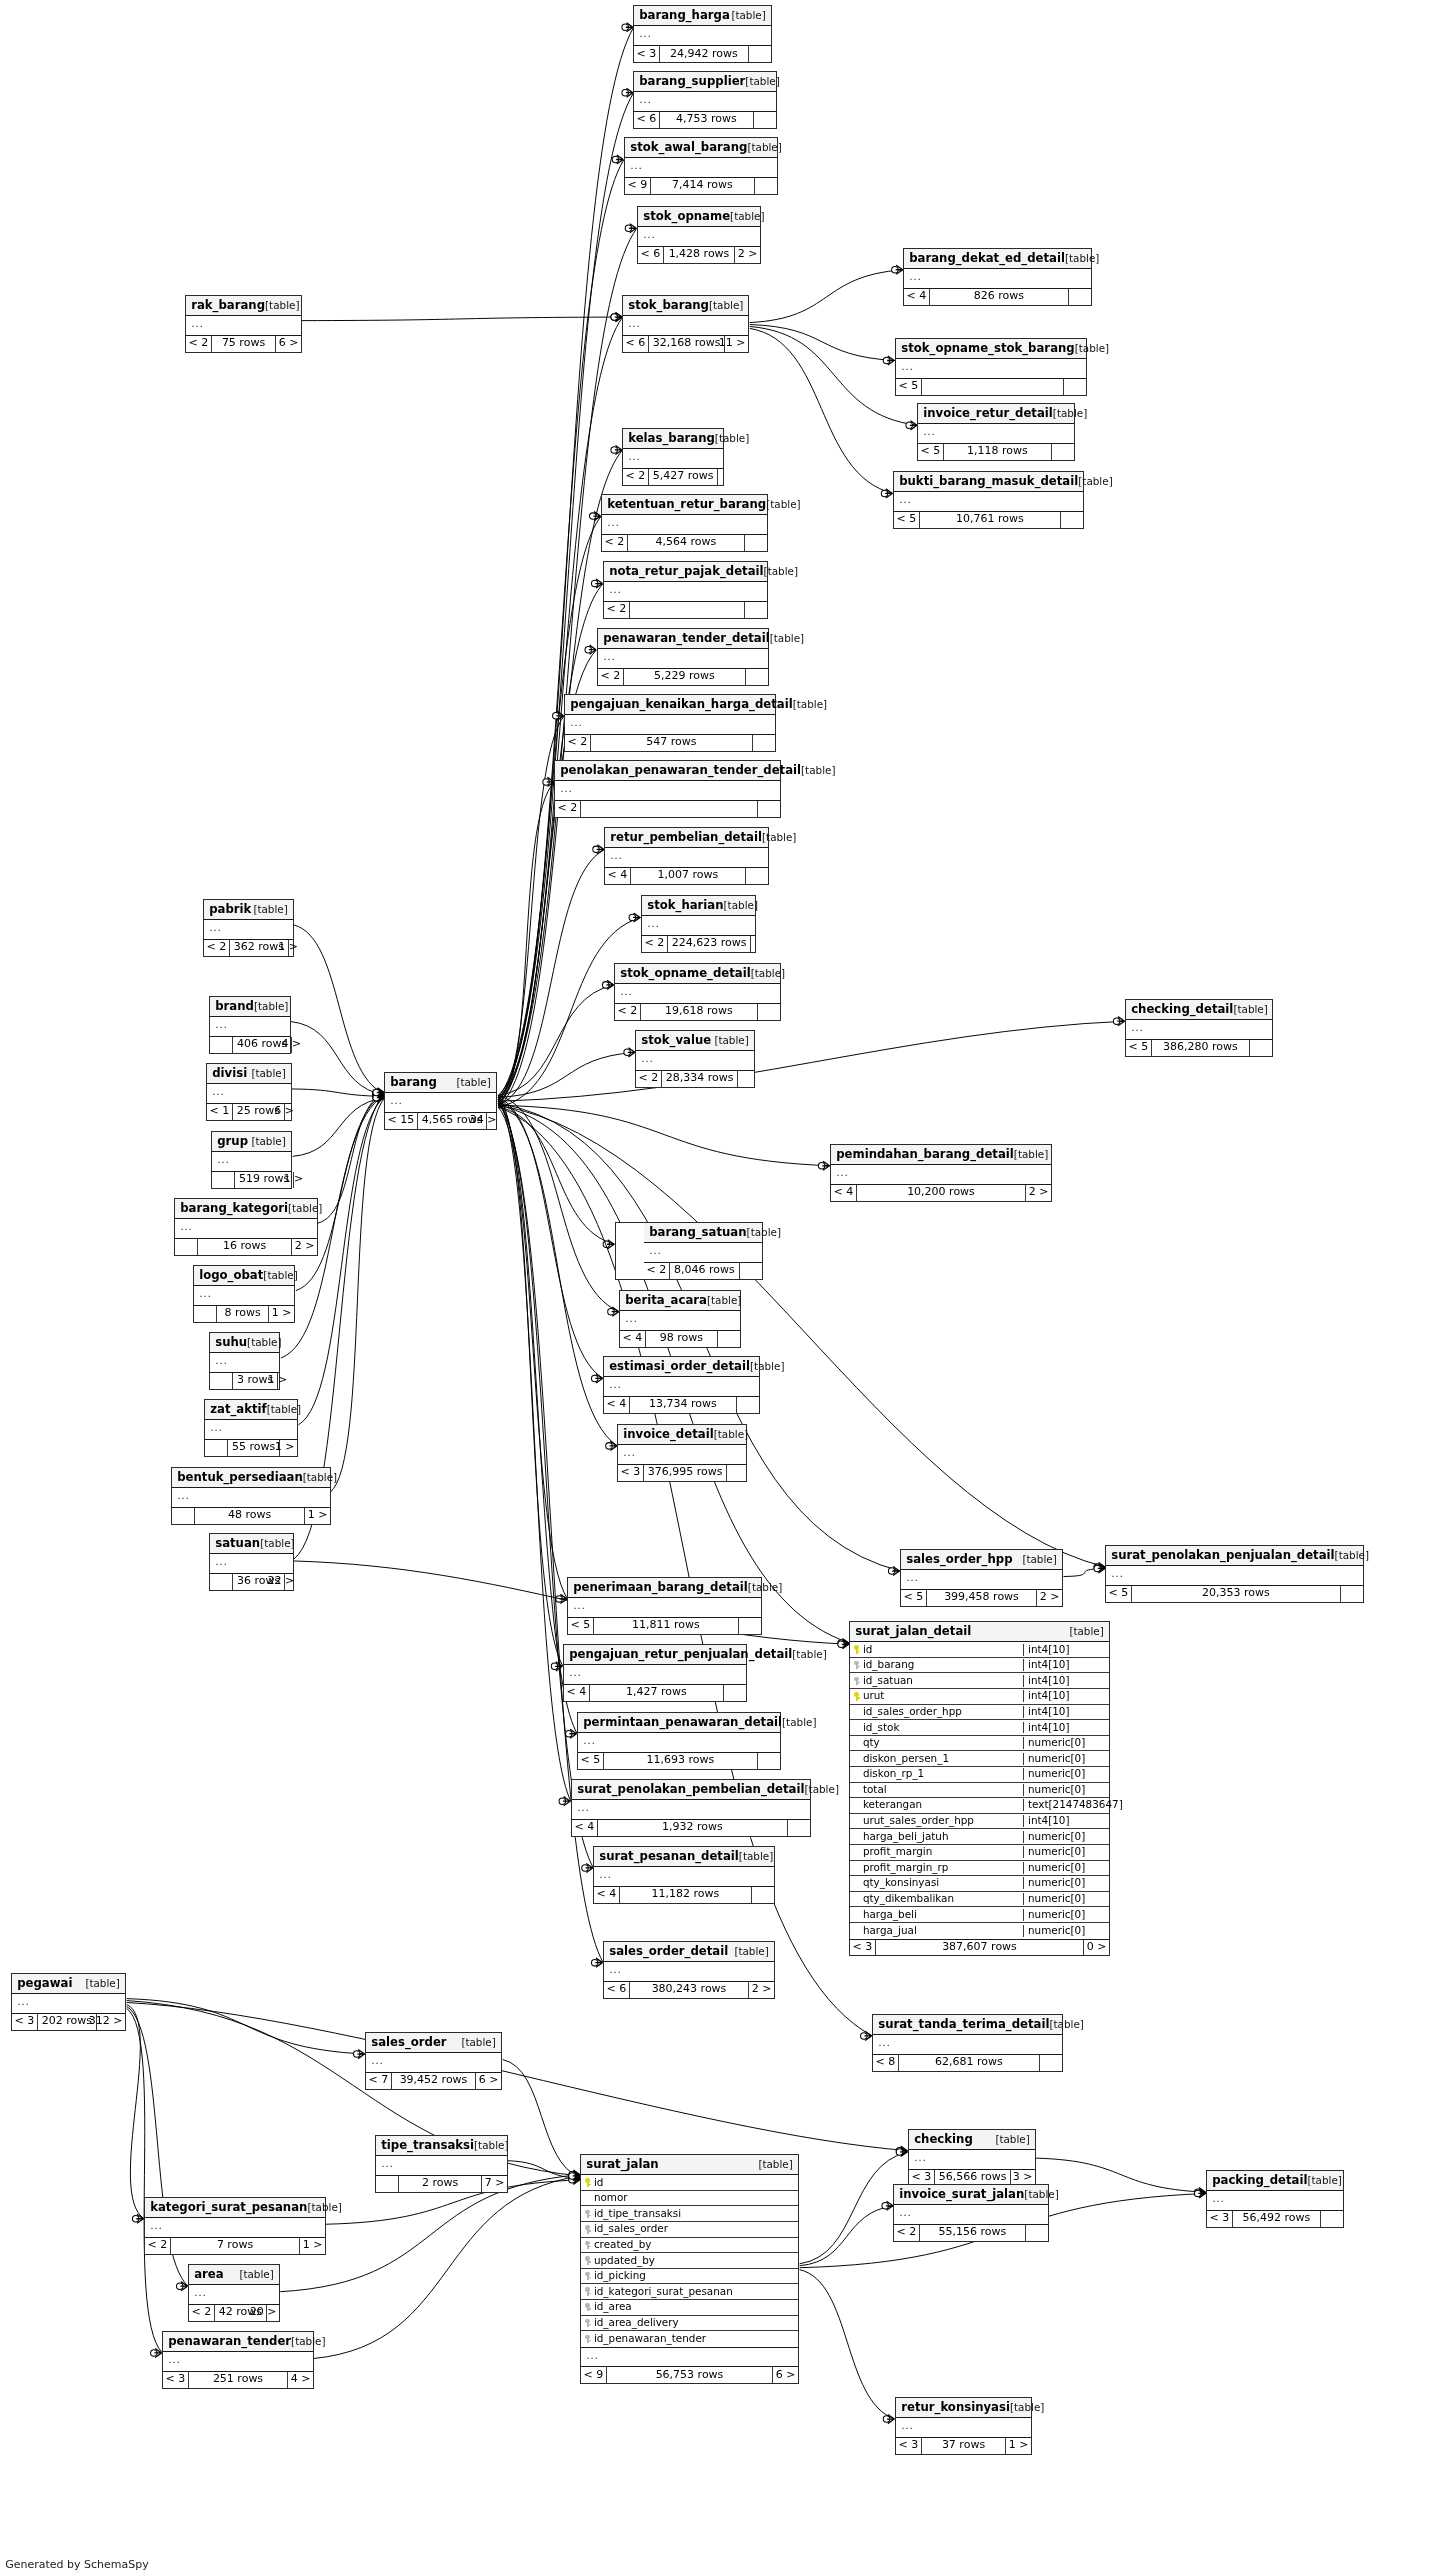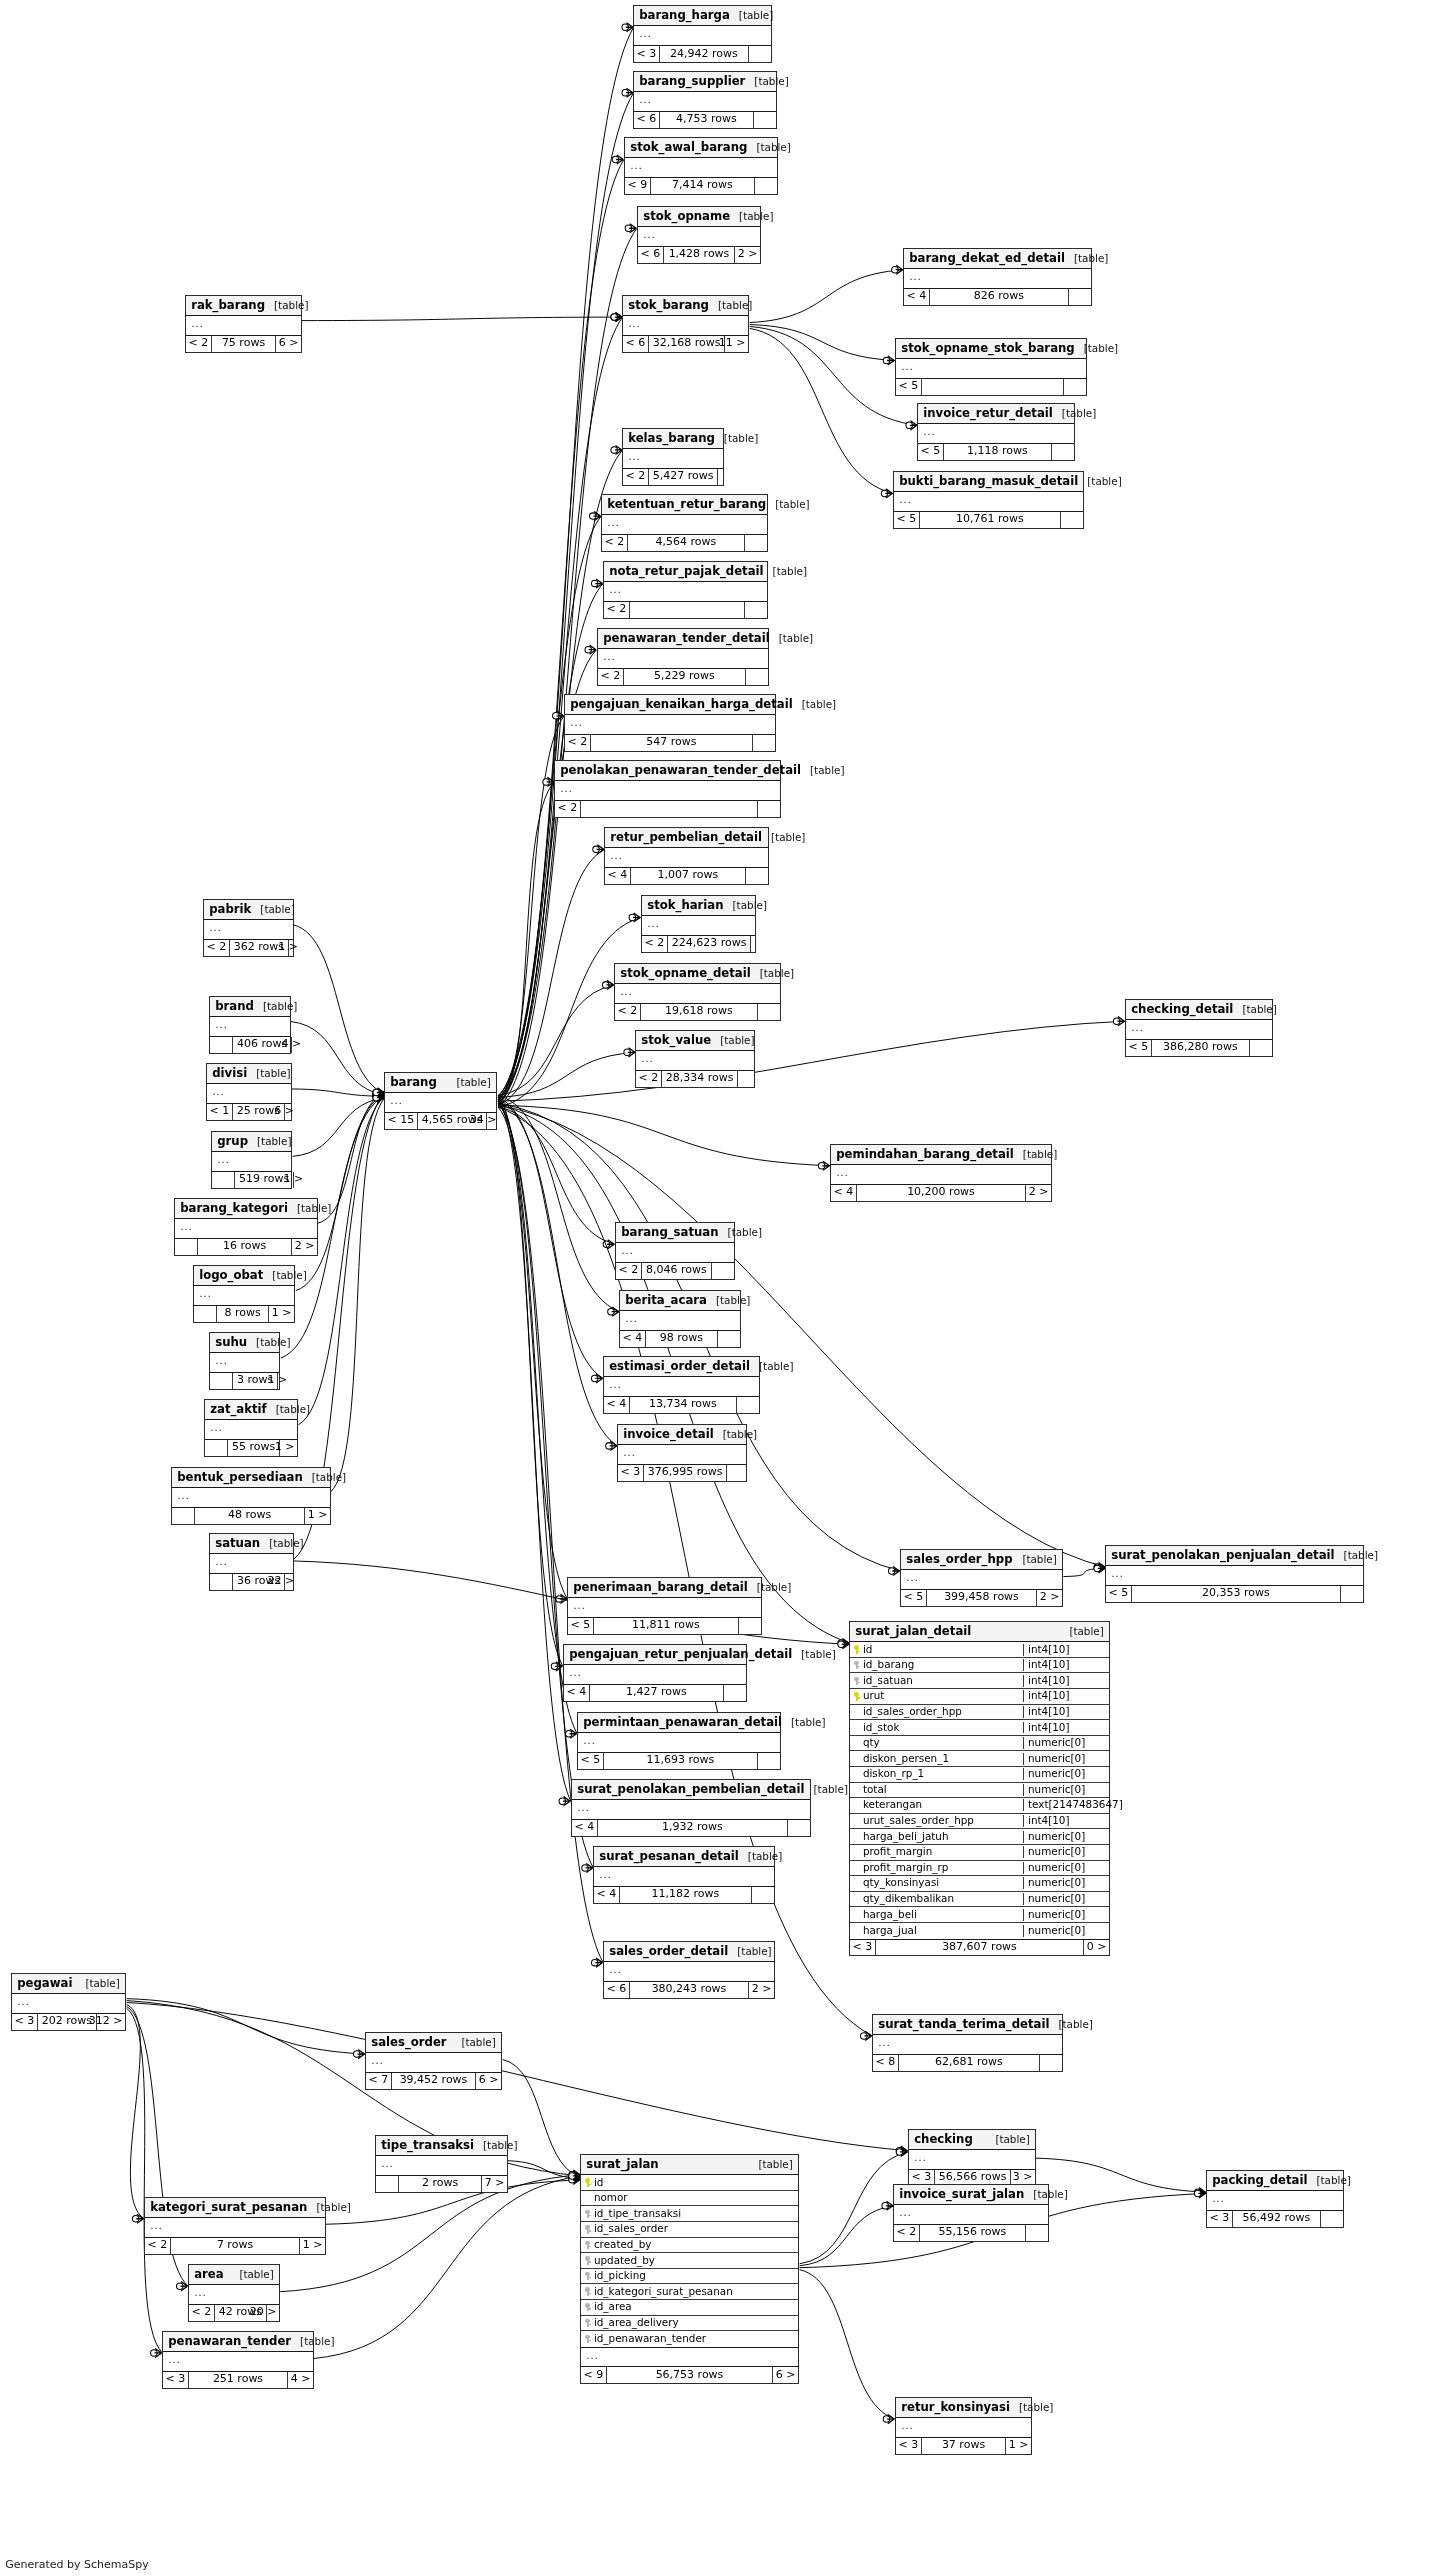--- a/index.html
+++ b/index.html
@@ -24,21 +24,20 @@
     line-height:1.15;
     z-index:5;
   }
   .tbl .hdr{
     background:#f4f4f4;
     border-bottom:1.3px solid #1a1a1a;
     padding:2.6px 5.2px 3.2px 5.2px;
     display:flex;
     align-items:baseline;
     justify-content:space-between;
-    gap:9px;
     white-space:nowrap;
   }
   .tbl .hdr .tname{font-weight:bold;font-size:11.7px;color:#000;}
   .tbl .hdr .ttype{font-size:10.4px;color:#111;font-weight:normal;}
   .tbl .body{
     border-bottom:1.3px solid #1a1a1a;
     padding:1.9px 5.2px 3.2px 5.2px;
     min-height:13.6px;
     color:#333;
     font-size:11px;
@@ -662,21 +661,21 @@
           <span class="tname">pemindahan_barang_detail</span>
           <span class="ttype">[table]</span>
         </div>
         <div class="body">...</div>
         <div class="foot">
           <div class="lhs">&lt; 4</div>
           <div class="mid">10,200 rows</div>
           <div class="rhs">2 &gt;</div>
         </div>
       </div>
-      <div class="tbl" style="left: 615px; top: 1222px; width: 120px;">
+      <div class="tbl" style="left: 615px; top: 1222px; width: 148px; padding-left: 28px;">
         <div class="hdr">
           <span class="tname">barang_satuan</span>
           <span class="ttype">[table]</span>
         </div>
         <div class="body">...</div>
         <div class="foot">
           <div class="lhs">&lt; 2</div>
           <div class="mid">8,046 rows</div>
           <div class="rhs empty"></div>
         </div>

